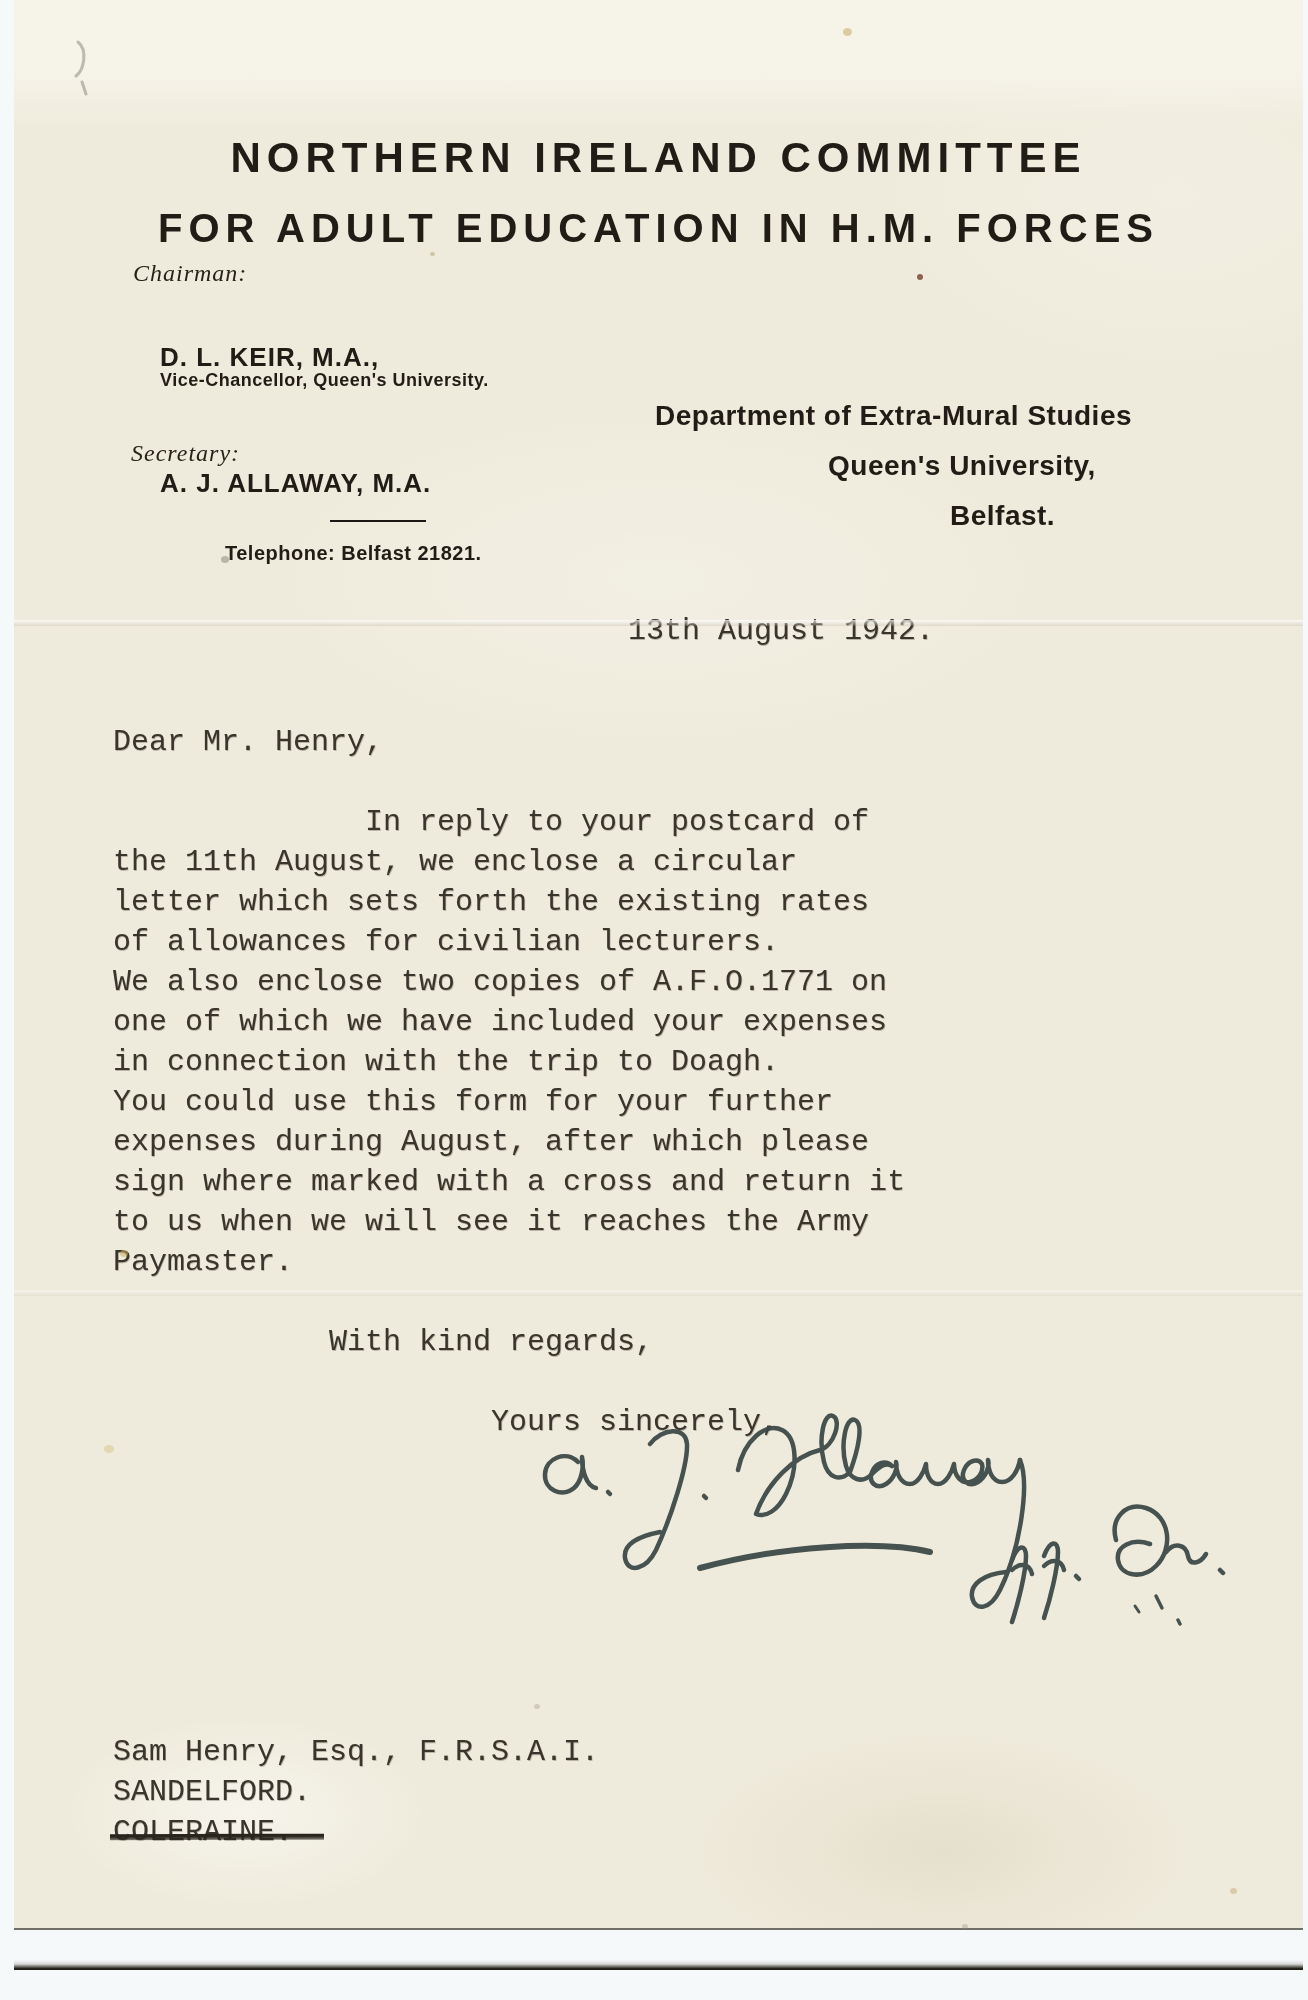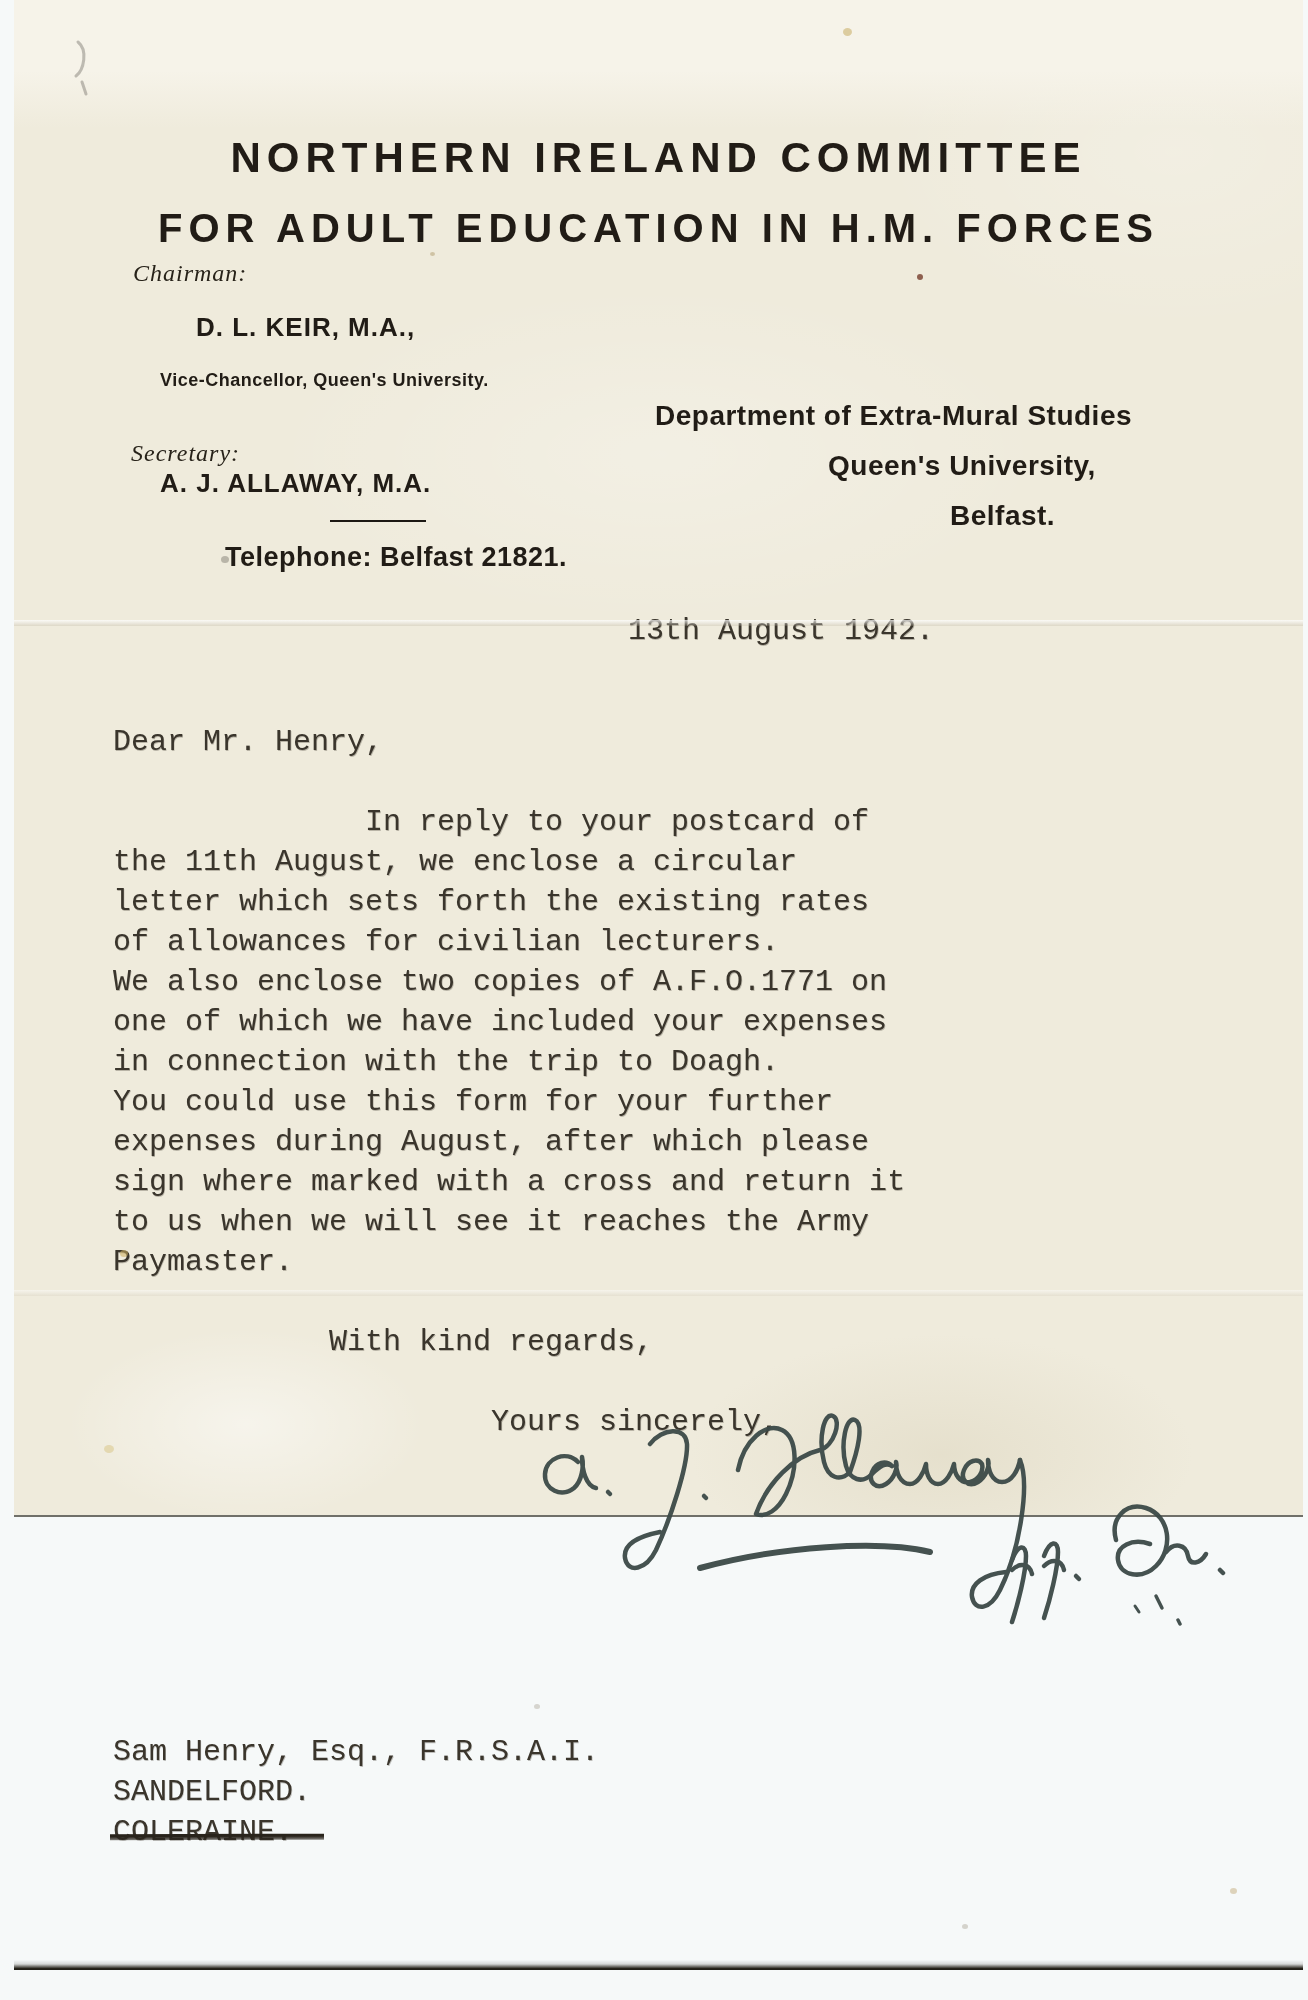--- a/index.html
+++ b/index.html
@@ -2,21 +2,21 @@
 <html><head>
 <meta charset="utf-8">
 <style>
   html,body{margin:0;padding:0;}
   body{
     width:1308px;height:2000px;position:relative;overflow:hidden;
     background:#f6f9f9;
     font-family:"Liberation Sans",sans-serif;
   }
   .paper{
-    position:absolute;left:14px;top:0;width:1289px;height:1515px;
+    position:absolute;left:14px;top:0;width:1289px;height:1928px;
     background-color:#efebdc;
     background-image:
       radial-gradient(ellipse 420px 200px at 72% 96%, rgba(205,195,165,.28), transparent 60%),
       radial-gradient(ellipse 300px 160px at 18% 94%, rgba(255,255,255,.45), transparent 60%),
       radial-gradient(ellipse 600px 260px at 50% 30%, rgba(255,255,255,.22), transparent 65%),
       radial-gradient(ellipse 500px 300px at 90% 10%, rgba(255,255,255,.18), transparent 60%);
     box-shadow:0 2px 0 rgba(40,38,28,.65);
   }
   .top-strip{position:absolute;left:0;top:0;width:100%;height:128px;
     background:linear-gradient(#f6f3e9 55%,rgba(246,243,233,0));}
@@ -27,21 +27,21 @@
   .fold.f2{top:1290px;background:linear-gradient(to bottom, rgba(255,255,255,.45), rgba(160,150,125,.12));}
 
   .print{color:#211c16;font-weight:bold;position:absolute;white-space:nowrap;}
   .org{left:0;width:100%;text-align:center;letter-spacing:6px;}
   .org1{top:134px;font-size:42px;}
   .org2{top:206px;font-size:40px;}
   .role-label{position:absolute;font-family:"Liberation Serif",serif;font-style:italic;
     font-size:24px;color:#272219;letter-spacing:1px;white-space:nowrap;}
   .name{font-size:26px;letter-spacing:1px;}
   .subname{font-size:18px;letter-spacing:.5px;}
-  .tel{font-size:27px;letter-spacing:.5px;}
+  .tel{font-size:20px;letter-spacing:.5px;}
   .dept{font-size:28px;letter-spacing:.5px;}
   .divider{position:absolute;left:316px;top:520px;width:96px;height:2px;background:#1c1813;}
 
   .typed{position:absolute;color:#3a352c;font-family:"Liberation Mono",monospace;
     font-size:30px;line-height:40px;white-space:pre;
     text-shadow:.6px .6px 0 rgba(58,53,44,.3);margin-top:25px;}
   .date-line{left:614px;top:586px;}
   .body-block{left:99px;top:697px;}
   .recipient-block{left:99px;top:1707px;}
   .coleraine-underline{position:absolute;left:96px;top:1834px;width:214px;height:6px;
@@ -57,21 +57,21 @@
 </head>
 <body>
 
 <div class="paper">
   <div class="top-strip"></div>
 
   <div class="print org org1">NORTHERN IRELAND COMMITTEE</div>
   <div class="print org org2">FOR ADULT EDUCATION IN H.M. FORCES</div>
 
   <div class="role-label" style="left:119px;top:260px;">Chairman:</div>
-  <div class="print name" style="left:146px;top:312px;margin-left:36px;">D. L. KEIR, M.A.,</div>
+  <div class="print name" style="left:146px;top:342px;">D. L. KEIR, M.A.,</div>
   <div class="print subname" style="left:146px;top:370px;">Vice-Chancellor, Queen's University.</div>
 
   <div class="role-label" style="left:117px;top:440px;">Secretary:</div>
   <div class="print name" style="left:146px;top:468px;">A. J. ALLAWAY, M.A.</div>
   <div class="divider"></div>
   <div class="print tel" style="left:211px;top:542px;">Telephone: Belfast 21821.</div>
 
   <div class="print dept" style="left:641px;top:400px;">Department of Extra-Mural Studies</div>
   <div class="print dept" style="left:814px;top:450px;">Queen's University,</div>
   <div class="print dept" style="left:936px;top:500px;">Belfast.</div>

